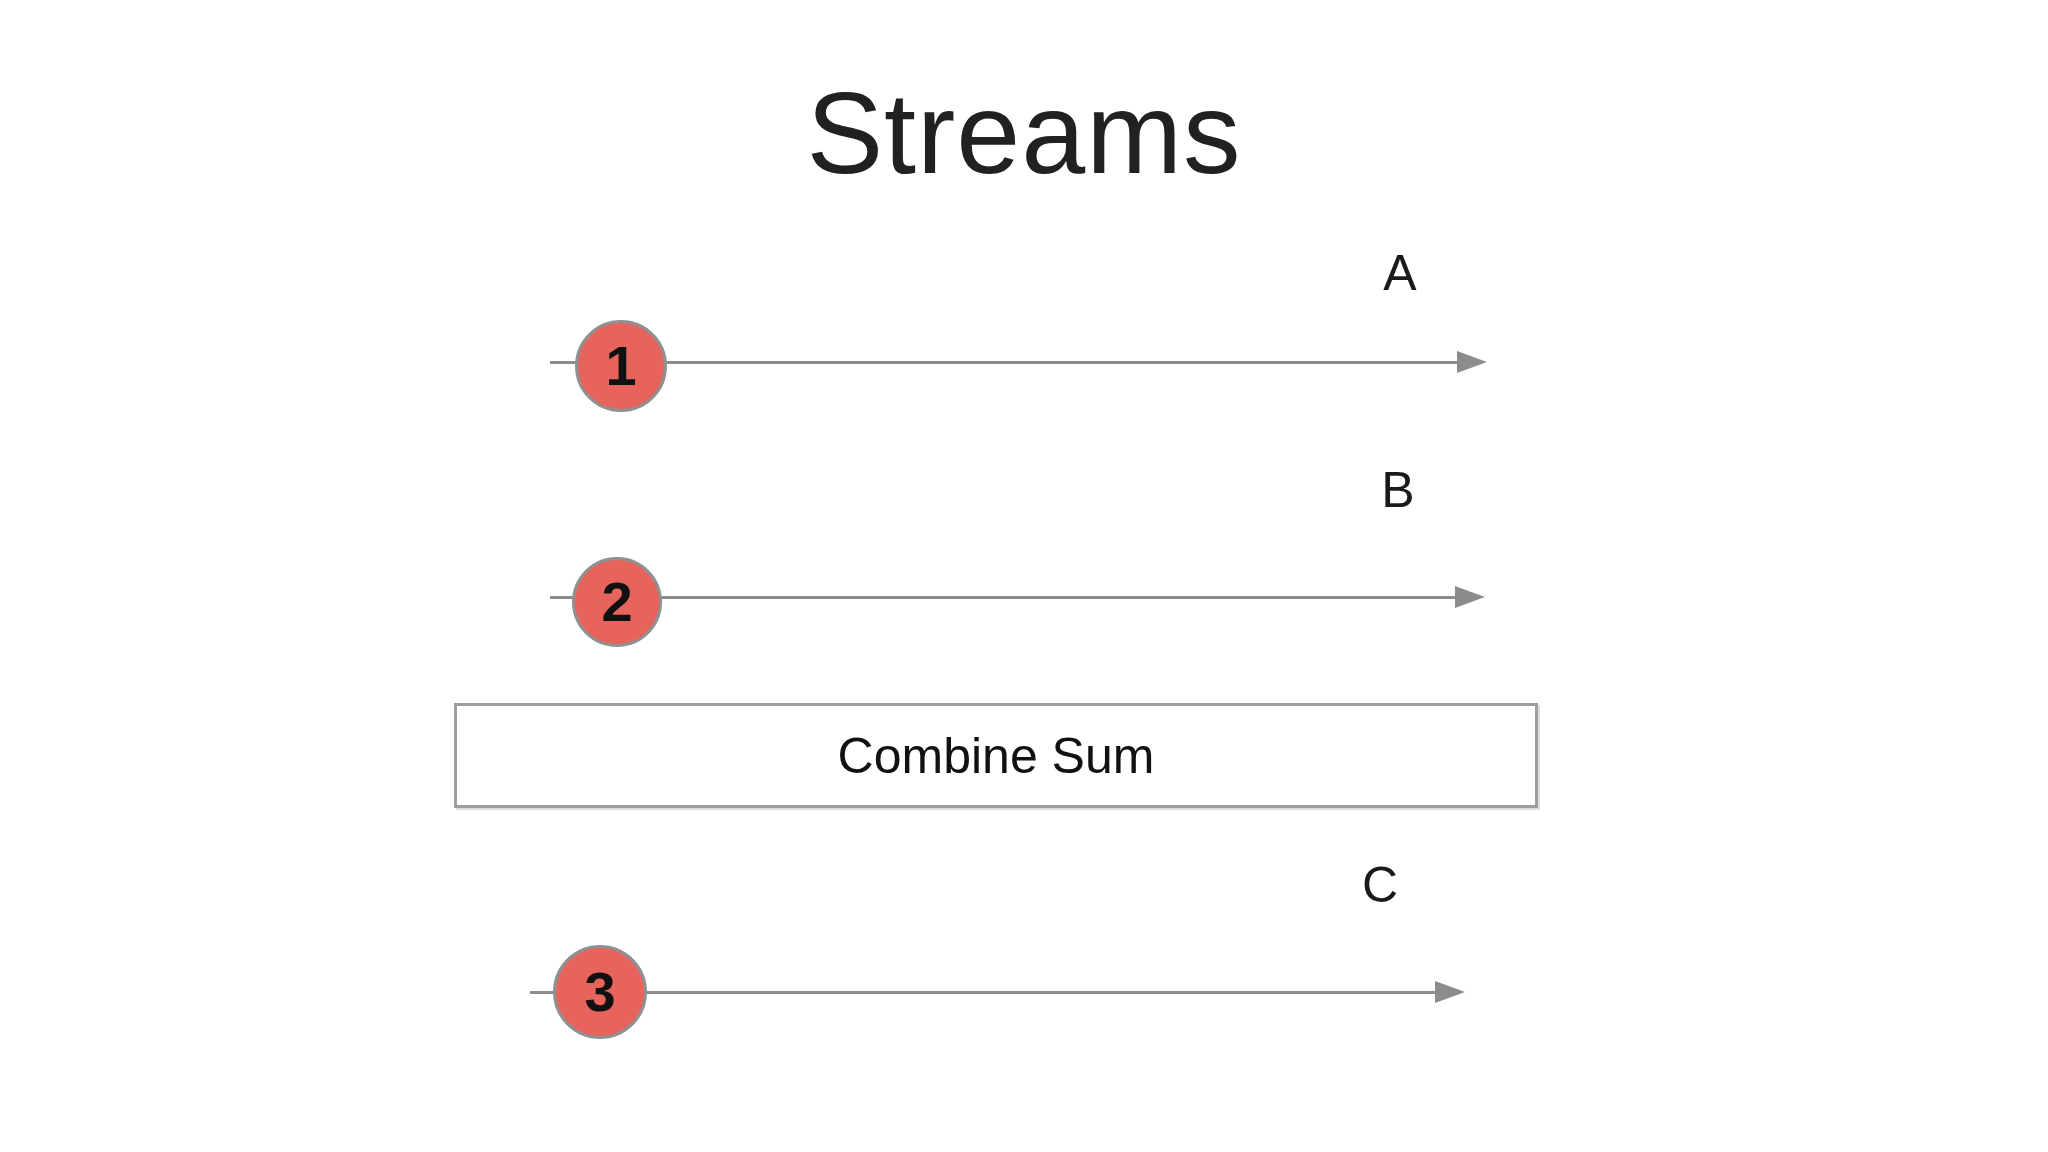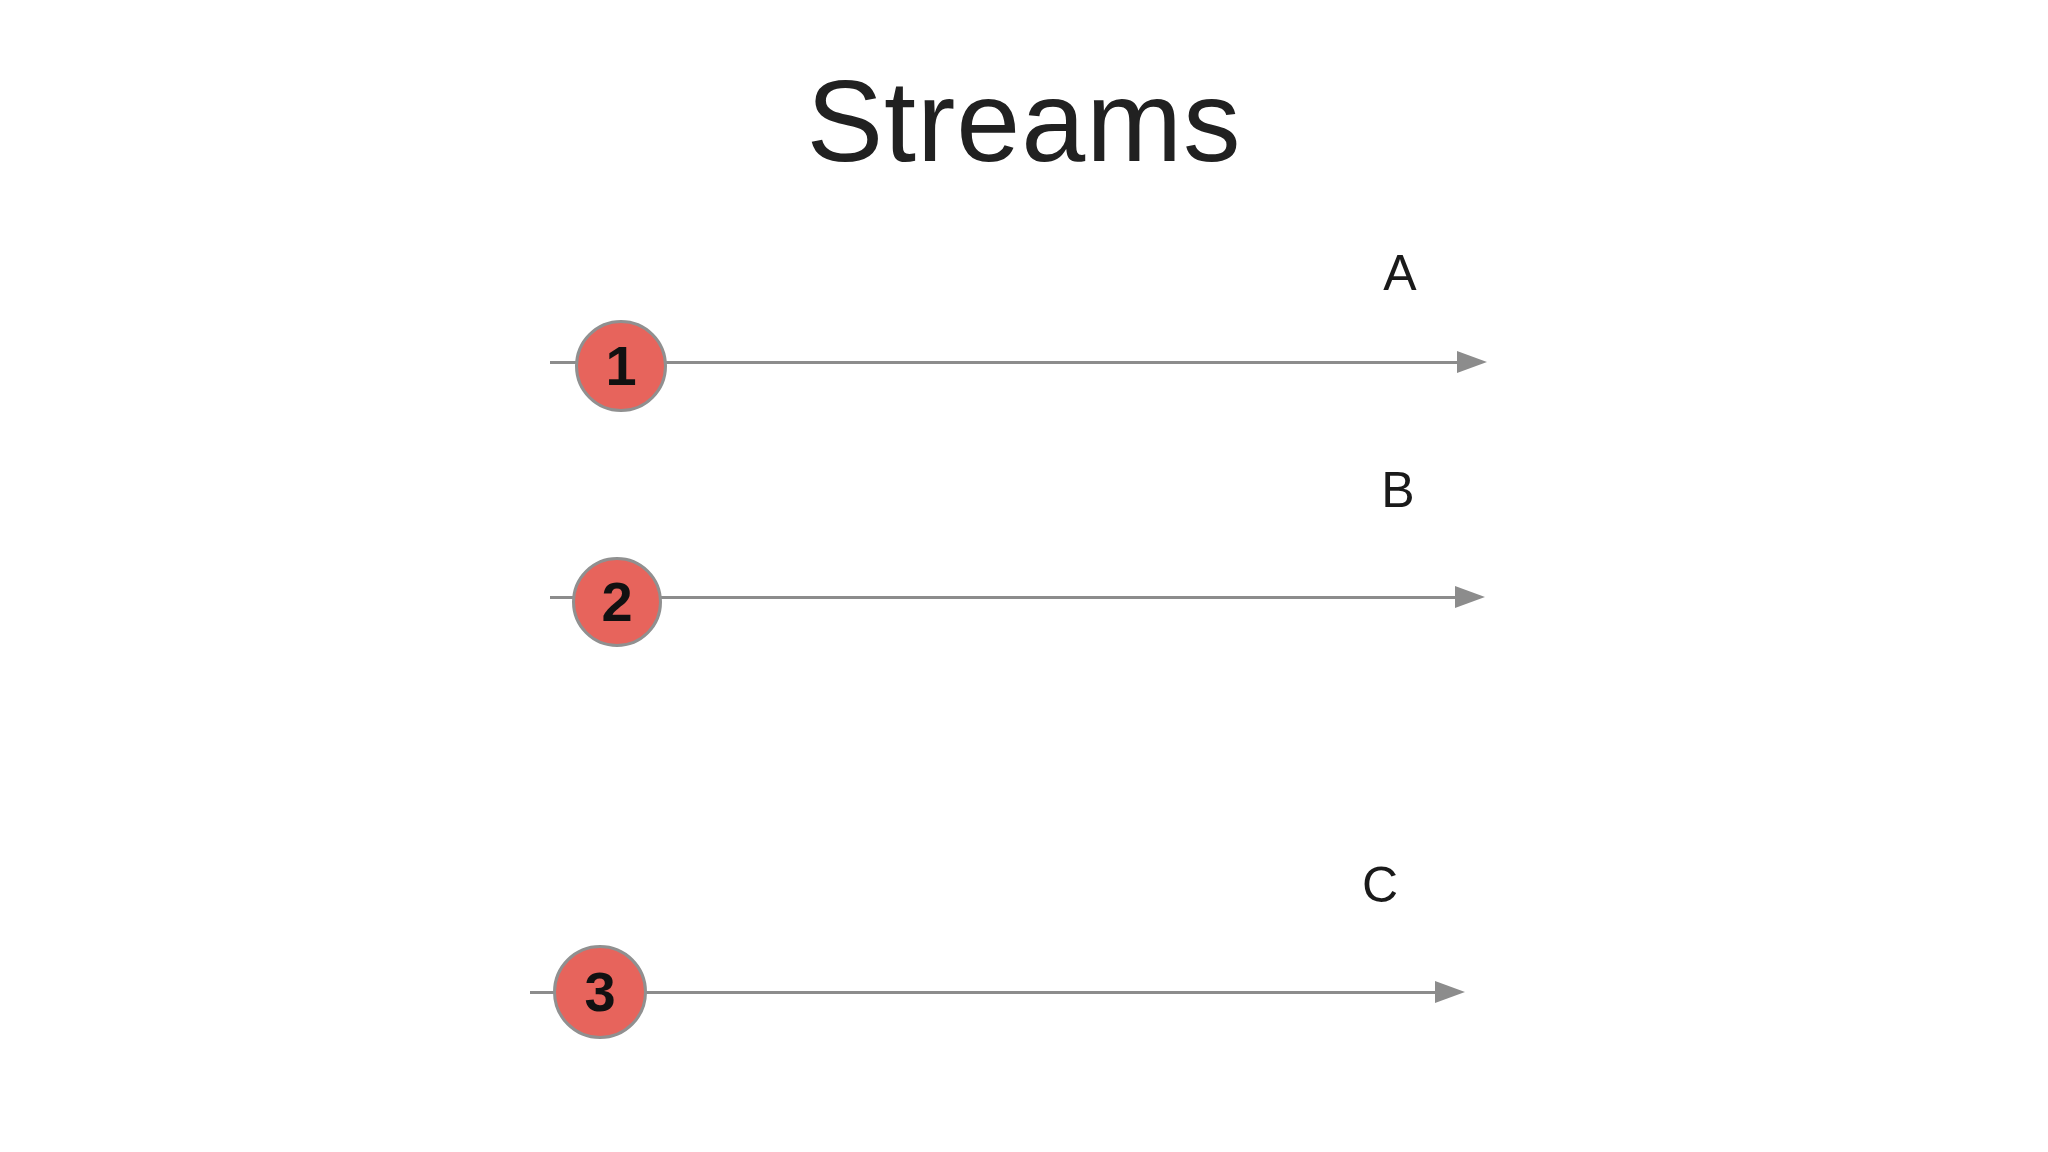--- a/index.html
+++ b/index.html
@@ -9,21 +9,21 @@
     width: 2048px;
     height: 1152px;
     overflow: hidden;
     background: var(--background, #ffffff);
     font-family: "Liberation Sans", "DejaVu Sans", sans-serif;
   }
 
   
   .slide-title {
     position: absolute;
-    top: 64px;
+    top: 76px;
     left: 0;
     width: 100%;
     margin: 0;
     text-align: center;
     font-size: 115px;
     font-weight: 300;
     line-height: 1;
     letter-spacing: 1px;
     color: var(--title-text, #212121);
   }
@@ -120,20 +120,23 @@
   </div>
   <div class="stream-label label-1">A</div>
 
   <div class="stream-line line-2"></div>
   <div class="arrow-head head-2"></div>
   <div class="marble marble-2">
     <span class="marble-number">2</span>
   </div>
   <div class="stream-label label-2">B</div>
 
+  <div class="combine-box">
+    <span class="combine-label">Combine Sum</span>
+  </div>
 
   <div class="stream-line line-3"></div>
   <div class="arrow-head head-3"></div>
   <div class="marble marble-3">
     <span class="marble-number">3</span>
   </div>
   <div class="stream-label label-3">C</div>
 
 </div>
 

